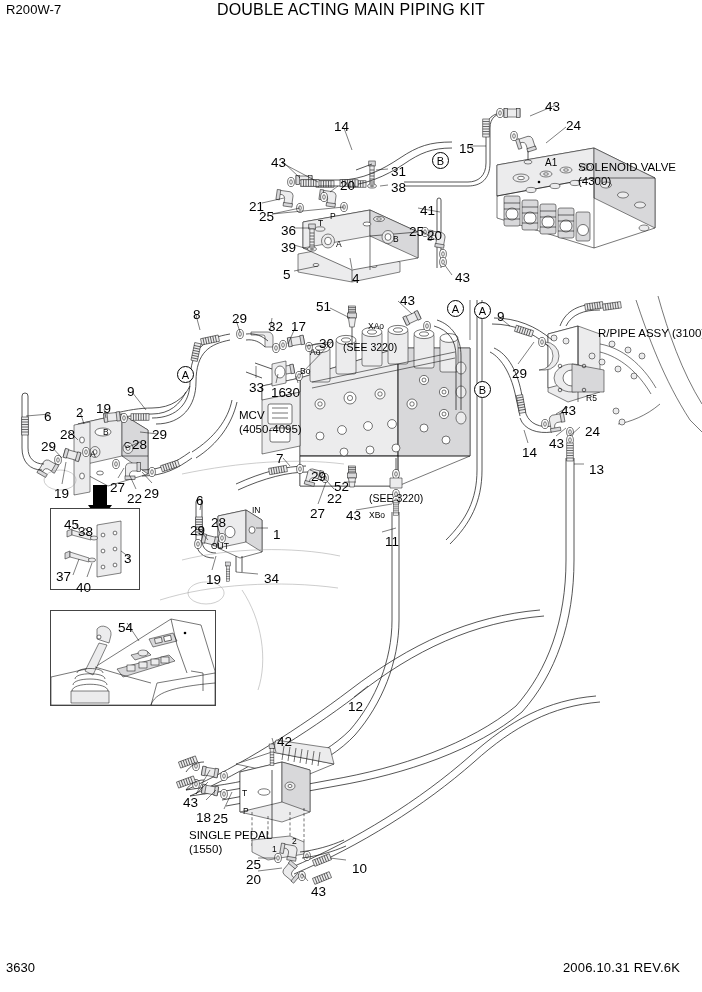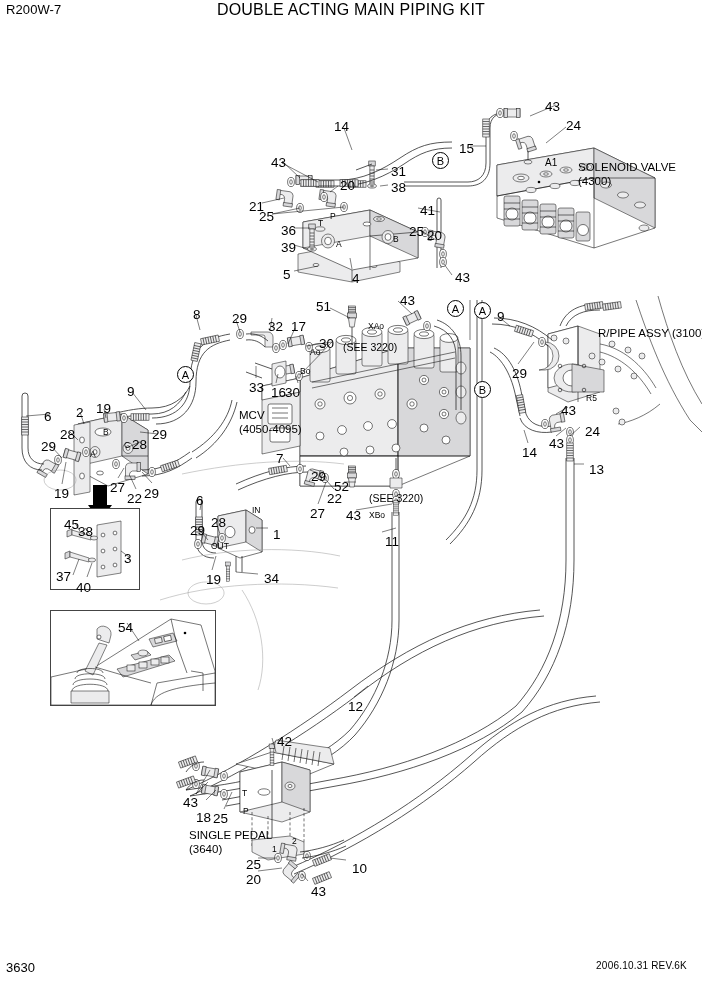--- a/index.html
+++ b/index.html
@@ -6,21 +6,21 @@
   html,body{margin:0;padding:0;background:#fff;}
   body{width:702px;height:992px;position:relative;
        font-family:"Liberation Sans",sans-serif;color:#000;
        -webkit-font-smoothing:antialiased;overflow:hidden;}
   #sheet{position:absolute;left:0;top:0;width:702px;height:992px;}
   .abs{position:absolute;}
   #model{left:6px;top:2px;font-size:13px;letter-spacing:.1px;}
   #title{left:0;top:0;width:702px;text-align:center;font-size:16px;
          letter-spacing:.2px;padding-top:1px;}
   #pageno{left:6px;top:960px;font-size:13px;}
-  #revision{right:15px;top:960px;font-size:10px;letter-spacing:.2px;}
+  #revision{right:22px;top:960px;font-size:13px;letter-spacing:.2px;}
   
   .cal{font-size:13.5px;line-height:1;white-space:nowrap;}
   
   .tag{font-size:10px;line-height:1;white-space:nowrap;}
   .tag.md{font-size:8.5px;}
   
   .cap{font-size:10.5px;line-height:1.18;white-space:nowrap;}
   .cap.big{font-size:11.5px;}
   
   .circ{width:17px;height:17px;border:1.2px solid #000;border-radius:50%;
@@ -882,21 +882,21 @@
 
   <div class="abs cap big" style="left:239px;top:409px;">
     <div>MCV</div>
     <div>(4050-4095)</div>
   </div>
 
   <div class="abs cap big" style="left:598px;top:327px;">R/PIPE ASSY (3100)</div>
 
   <div class="abs cap big" style="left:189px;top:829px;">
     <div>SINGLE PEDAL</div>
-    <div>(3640)</div>
+    <div>(1550)</div>
   </div>
 
   <div class="abs cap" style="left:343px;top:341px;">(SEE 3220)</div>
   <div class="abs cap" style="left:369px;top:492px;">(SEE 3220)</div>
 
   <div class="abs tag" style="left:545px;top:158px;">A1</div>
   <div class="abs tag md" style="left:330px;top:212px;">P</div>
   <div class="abs tag md" style="left:318px;top:219px;">T</div>
   <div class="abs tag md" style="left:336px;top:240px;">A</div>
   <div class="abs tag md" style="left:393px;top:235px;">B</div>

